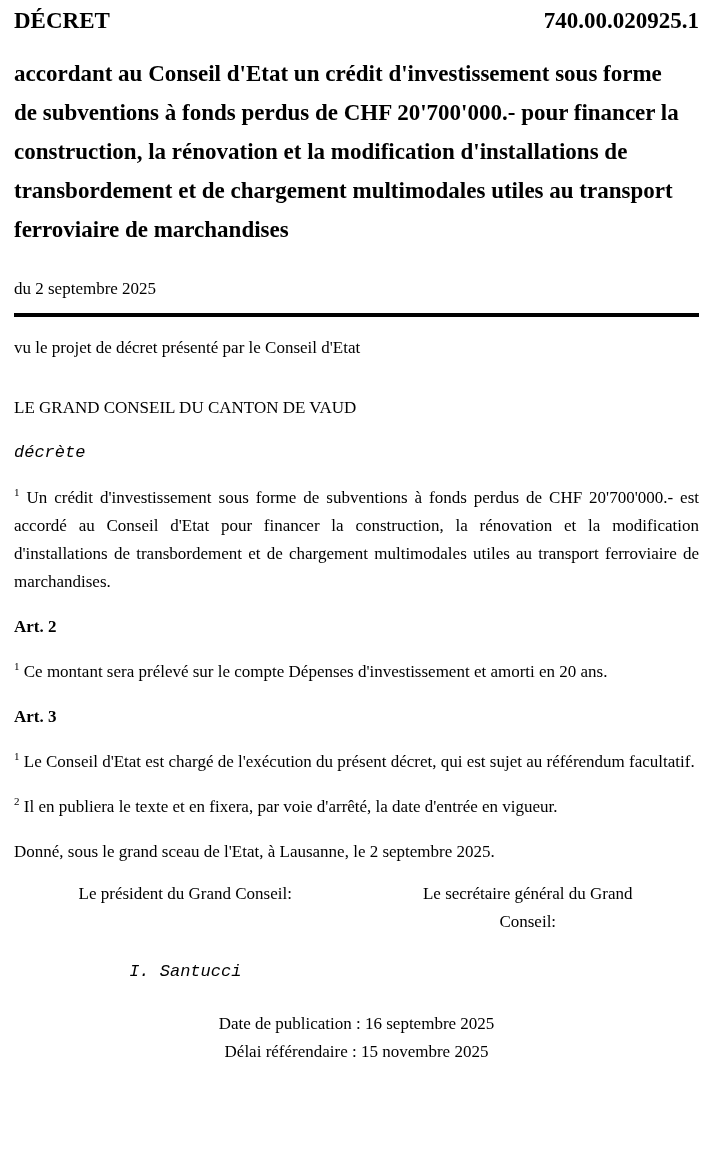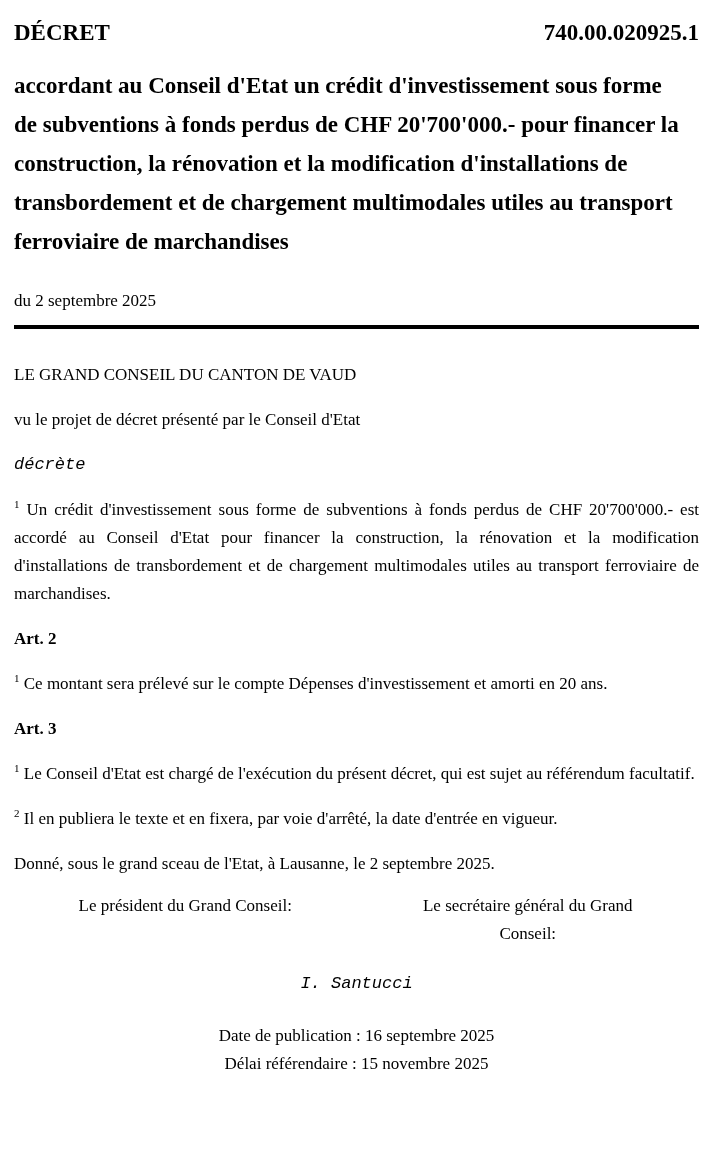--- a/index.html
+++ b/index.html
@@ -12,21 +12,20 @@
     height: 1153px;
     overflow: hidden;
     color: #000000;
     font-family: "Liberation Serif", serif;
   }
   .page {
     box-sizing: border-box;
     width: 713px;
     height: 895px;
     padding: 6px 14px 0 14px;
-    margin-top: 12px;
   }
   .header-row {
     display: flex;
     justify-content: space-between;
     align-items: baseline;
     font-weight: bold;
     font-size: 23px;
     line-height: 30px;
   }
   .title {
@@ -69,21 +68,20 @@
   .justify {
     text-align: justify;
   }
   p sup {
     font-size: 11px;
     line-height: 0;
   }
   .sig-row {
     display: flex;
     margin-top: 14px;
-    justify-content: center;
   }
   .sig-col {
     width: 50%;
     text-align: center;
     font-size: 17px;
     line-height: 28px;
   }
   .sig-col-right .role-text {
     display: inline-block;
     max-width: 270px;
@@ -107,23 +105,23 @@
     <span>DÉCRET</span>
     <span>740.00.020925.1</span>
   </div>
 
   <div class="title">accordant au Conseil d'Etat un crédit d'investissement sous forme de subventions à fonds perdus de CHF 20'700'000.- pour financer la construction, la rénovation et la modification d'installations de transbordement et de chargement multimodales utiles au transport ferroviaire de marchandises</div>
 
   <p class="body-text date-line">du 2 septembre 2025</p>
 
   <hr class="rule">
 
+  <p class="body-text gap">vu le projet de décret présenté par le Conseil d'Etat</p>
+
   <p class="body-text authority">LE GRAND CONSEIL DU CANTON DE VAUD</p>
-
-  <p class="body-text gap">vu le projet de décret présenté par le Conseil d'Etat</p>
 
   <p class="body-text gap italic">décrète</p>
 
   <p class="body-text justify"><sup>1</sup> <span>Un crédit d'investissement sous forme de subventions à fonds perdus de CHF 20'700'000.- est accordé au Conseil d'Etat pour financer la construction, la rénovation et la modification d'installations de transbordement et de chargement multimodales utiles au transport ferroviaire de marchandises.</span></p>
 
   <h2 class="art-heading">Art. 2</h2>
   <p class="body-text justify"><sup>1</sup> <span>Ce montant sera prélevé sur le compte Dépenses d'investissement et amorti en 20 ans.</span></p>
 
   <h2 class="art-heading">Art. 3</h2>
   <p class="body-text justify"><sup>1</sup> <span>Le Conseil d'Etat est chargé de l'exécution du présent décret, qui est sujet au référendum facultatif.</span></p>

